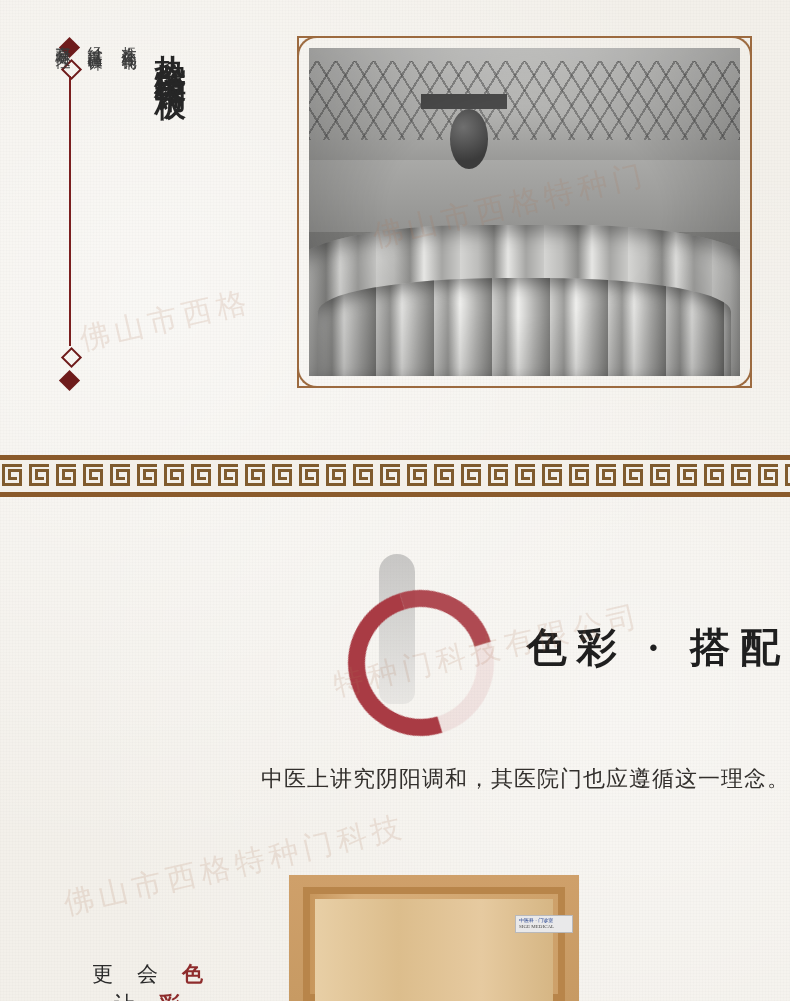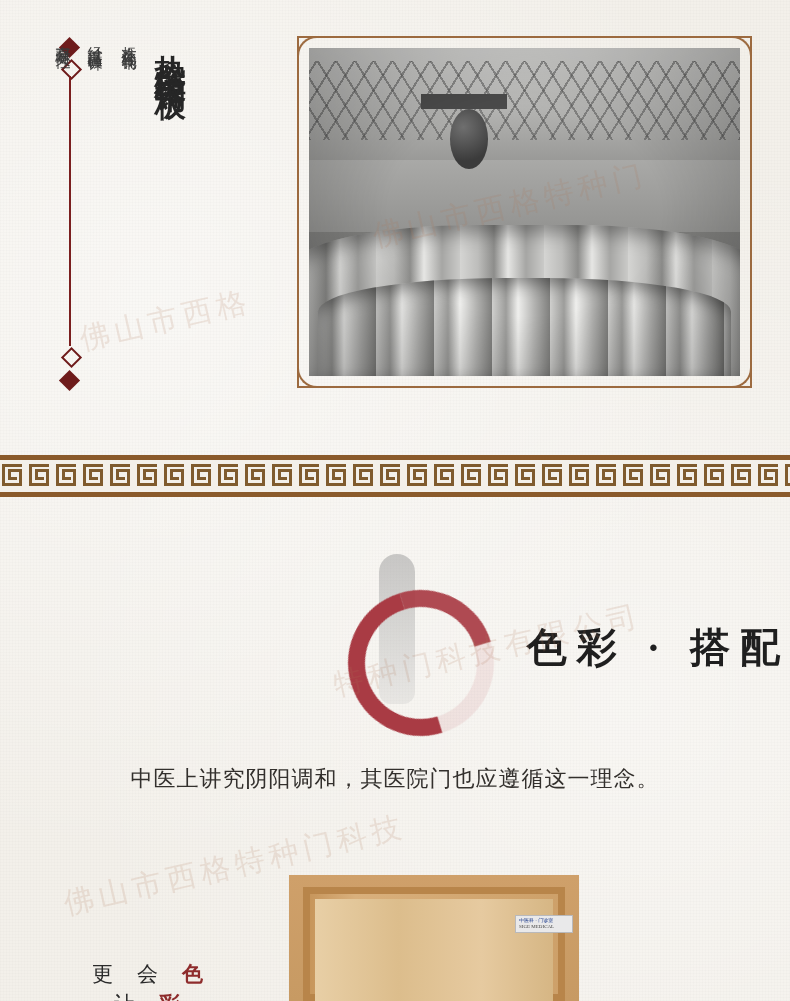--- a/index.html
+++ b/index.html
@@ -302,21 +302,21 @@
     font-size: 40px;
     font-weight: 700;
     letter-spacing: 10px;
     color: #1f1f1f;
   }
   .section-two-desc {
     position: absolute;
     left: 0;
     top: 240px;
     width: 790px;
-    text-align: center;
+    text-align: right;
     font-size: 22px;
     line-height: 1.75;
     color: #33302d;
     letter-spacing: 1px;
   }
   .section-two-desc div { white-space: nowrap; }
 
   
   .door-wrap {
     position: absolute;

